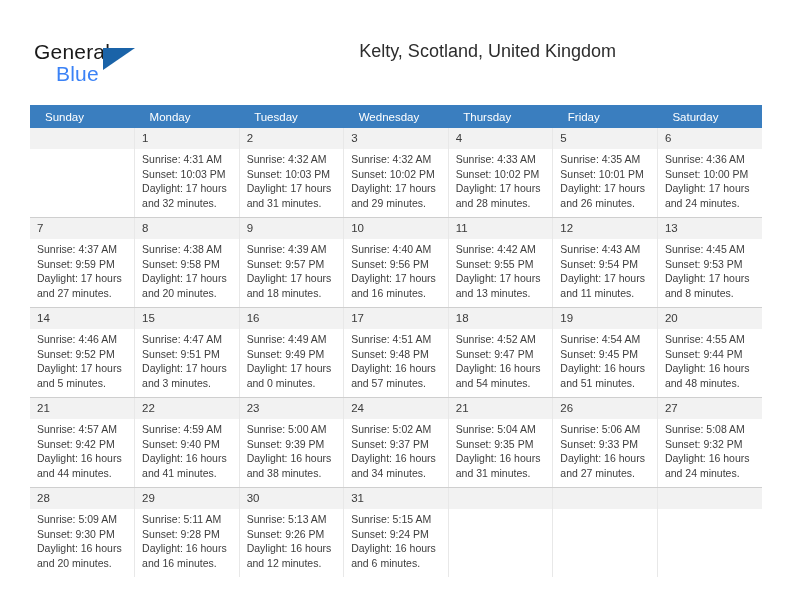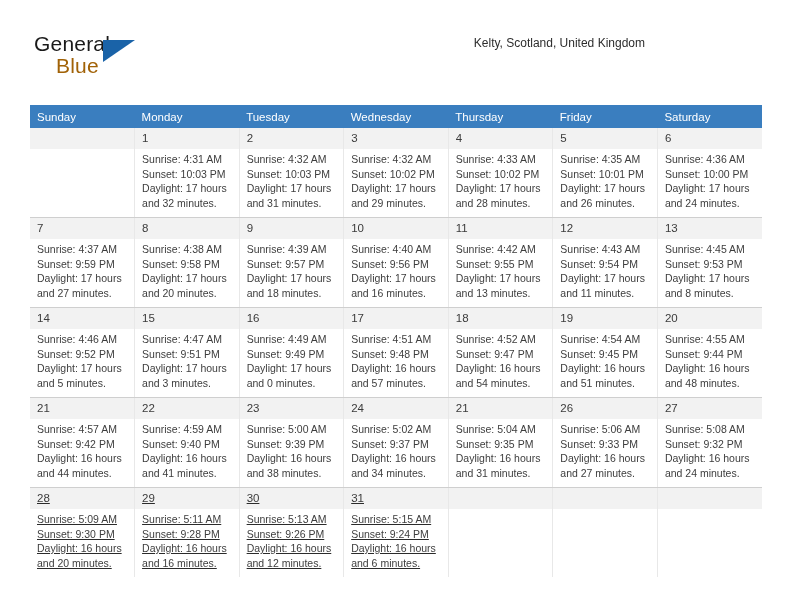--- a/index.html
+++ b/index.html
@@ -17,24 +17,23 @@
   .page {
     position: relative;
     width: 792px;
     height: 612px;
     box-sizing: border-box;
   }
 
   
   .header {
     position: absolute;
-    left: 0; top: 0;
+    left: 0; top: 8px;
     width: 652px;
     height: 100px;
-    padding-left: 29px;
   }
   .logo {
     position: absolute;
     left: 34px;
     top: 32px;
     width: 130px;
     height: 48px;
   }
   .logo-general {
     position: absolute;
@@ -42,21 +41,21 @@
     font-size: 21px;
     letter-spacing: .2px;
     color: #1a1a1a;
     font-family: "Liberation Sans", sans-serif;
   }
   .logo-blue {
     position: absolute;
     left: 22px; top: 22px;
     font-size: 21px;
     letter-spacing: .2px;
-    color: #a16207;
+    color: #3b82f6;
     font-family: "Liberation Sans", sans-serif;
   }
   .logo-tri {
     position: absolute;
     left: 69px;
     top: 8px;
     width: 0; height: 0;
     border-left: 32px solid #1a63a8;
     border-bottom: 22px solid transparent;
   }
@@ -69,21 +68,21 @@
   }
   .cal-title {
     font-size: 27px;
     color: #222222;
     font-weight: normal;
     line-height: 34px;
     white-space: nowrap;
   }
   .cal-sub {
     margin-top: 5px;
-    font-size: 12px;
+    font-size: 18px;
     color: #2d2d2d;
     line-height: 20px;
     white-space: nowrap;
   }
 
   
   .cal-wrap {
     position: absolute;
     left: 30px;
     top: 105px;
@@ -93,34 +92,34 @@
     border-collapse: collapse;
     width: 732px;
     table-layout: fixed;
   }
   table.cal th {
     background: #3a7ebf;
     color: #ffffff;
     font-weight: normal;
     font-size: 11.5px;
     text-align: left;
-    padding: 5px 0 5px 7px;
+    padding: 5px 0 5px 15px;
     height: 13px;
     border: none;
   }
   table.cal td {
     vertical-align: top;
     padding: 0;
     border-right: 1px solid #e8e8e8;
     border-bottom: 1px solid #cfcfcf;
     height: 89px;
     background: #ffffff;
   }
   table.cal td.last { border-right: none; }
-  table.cal tr.week-last td { border-bottom: none; text-decoration: underline; }
+  table.cal tr.week-last td { border-bottom: none; }
 
   .daynum {
     display: block;
     background: #f2f2f2;
     font-size: 11.5px;
     color: #3b3b3b;
     padding: 4px 0 4px 7px;
     height: 13px;
     line-height: 13px;
   }

